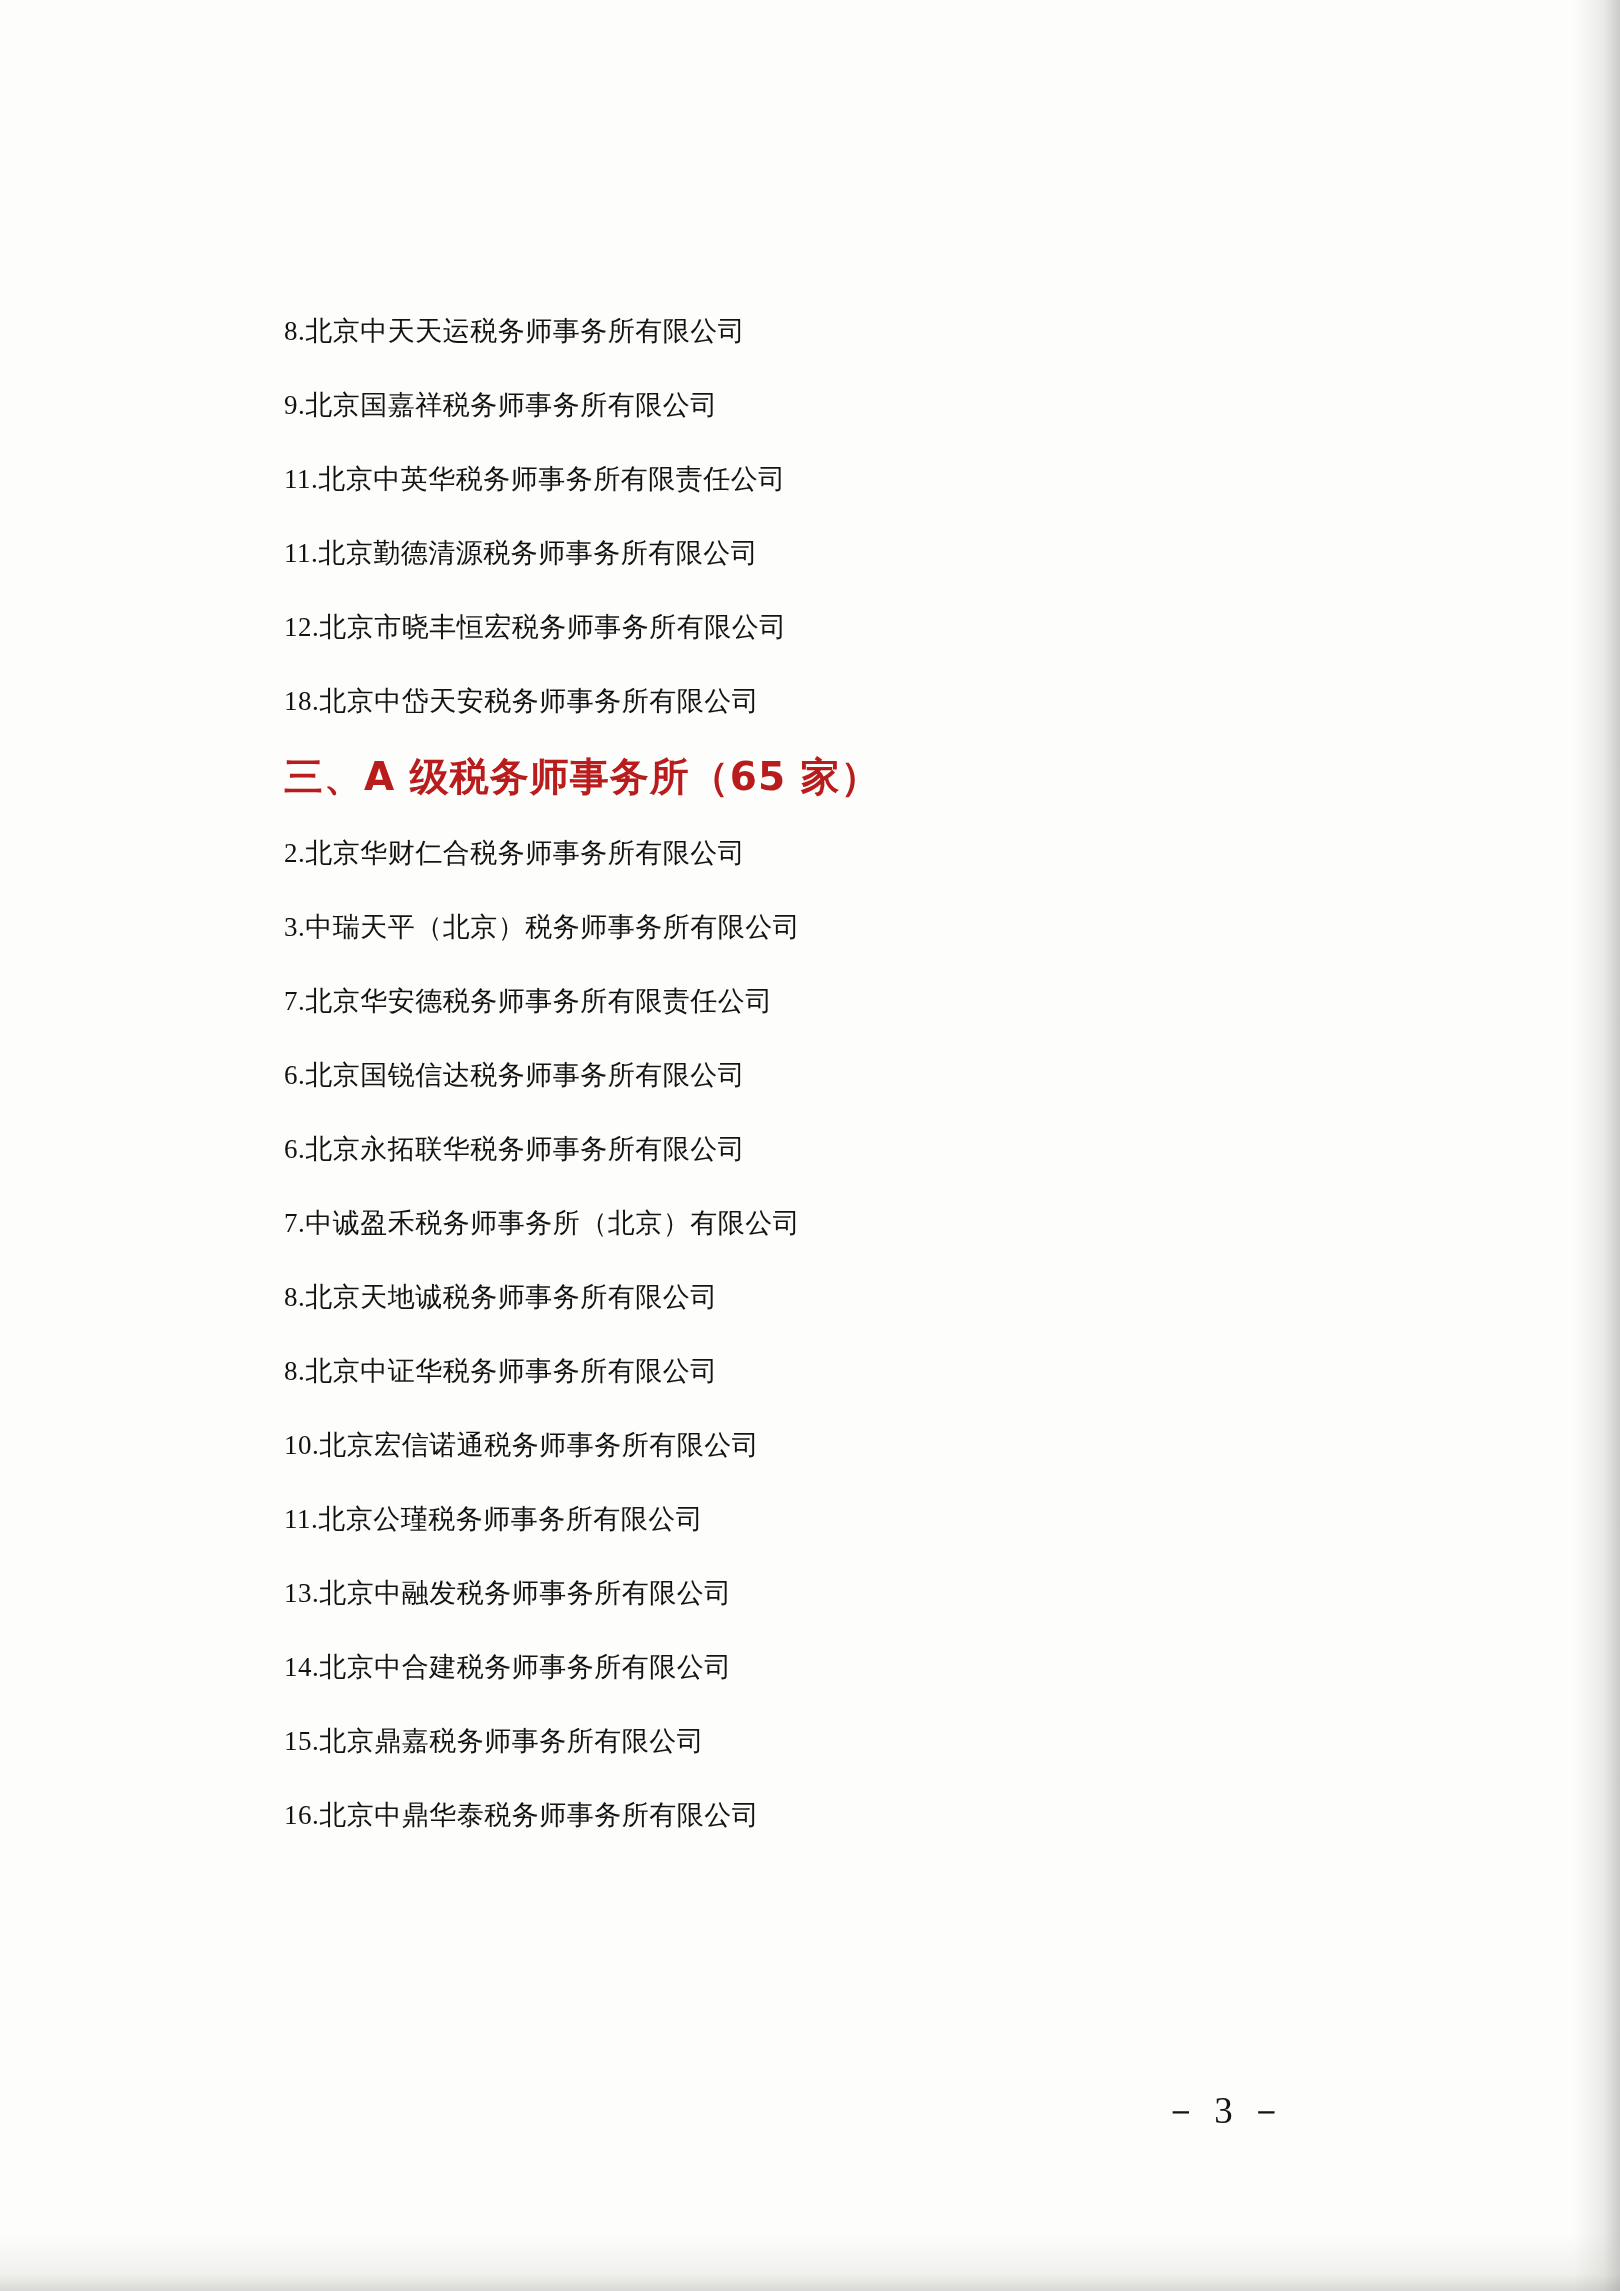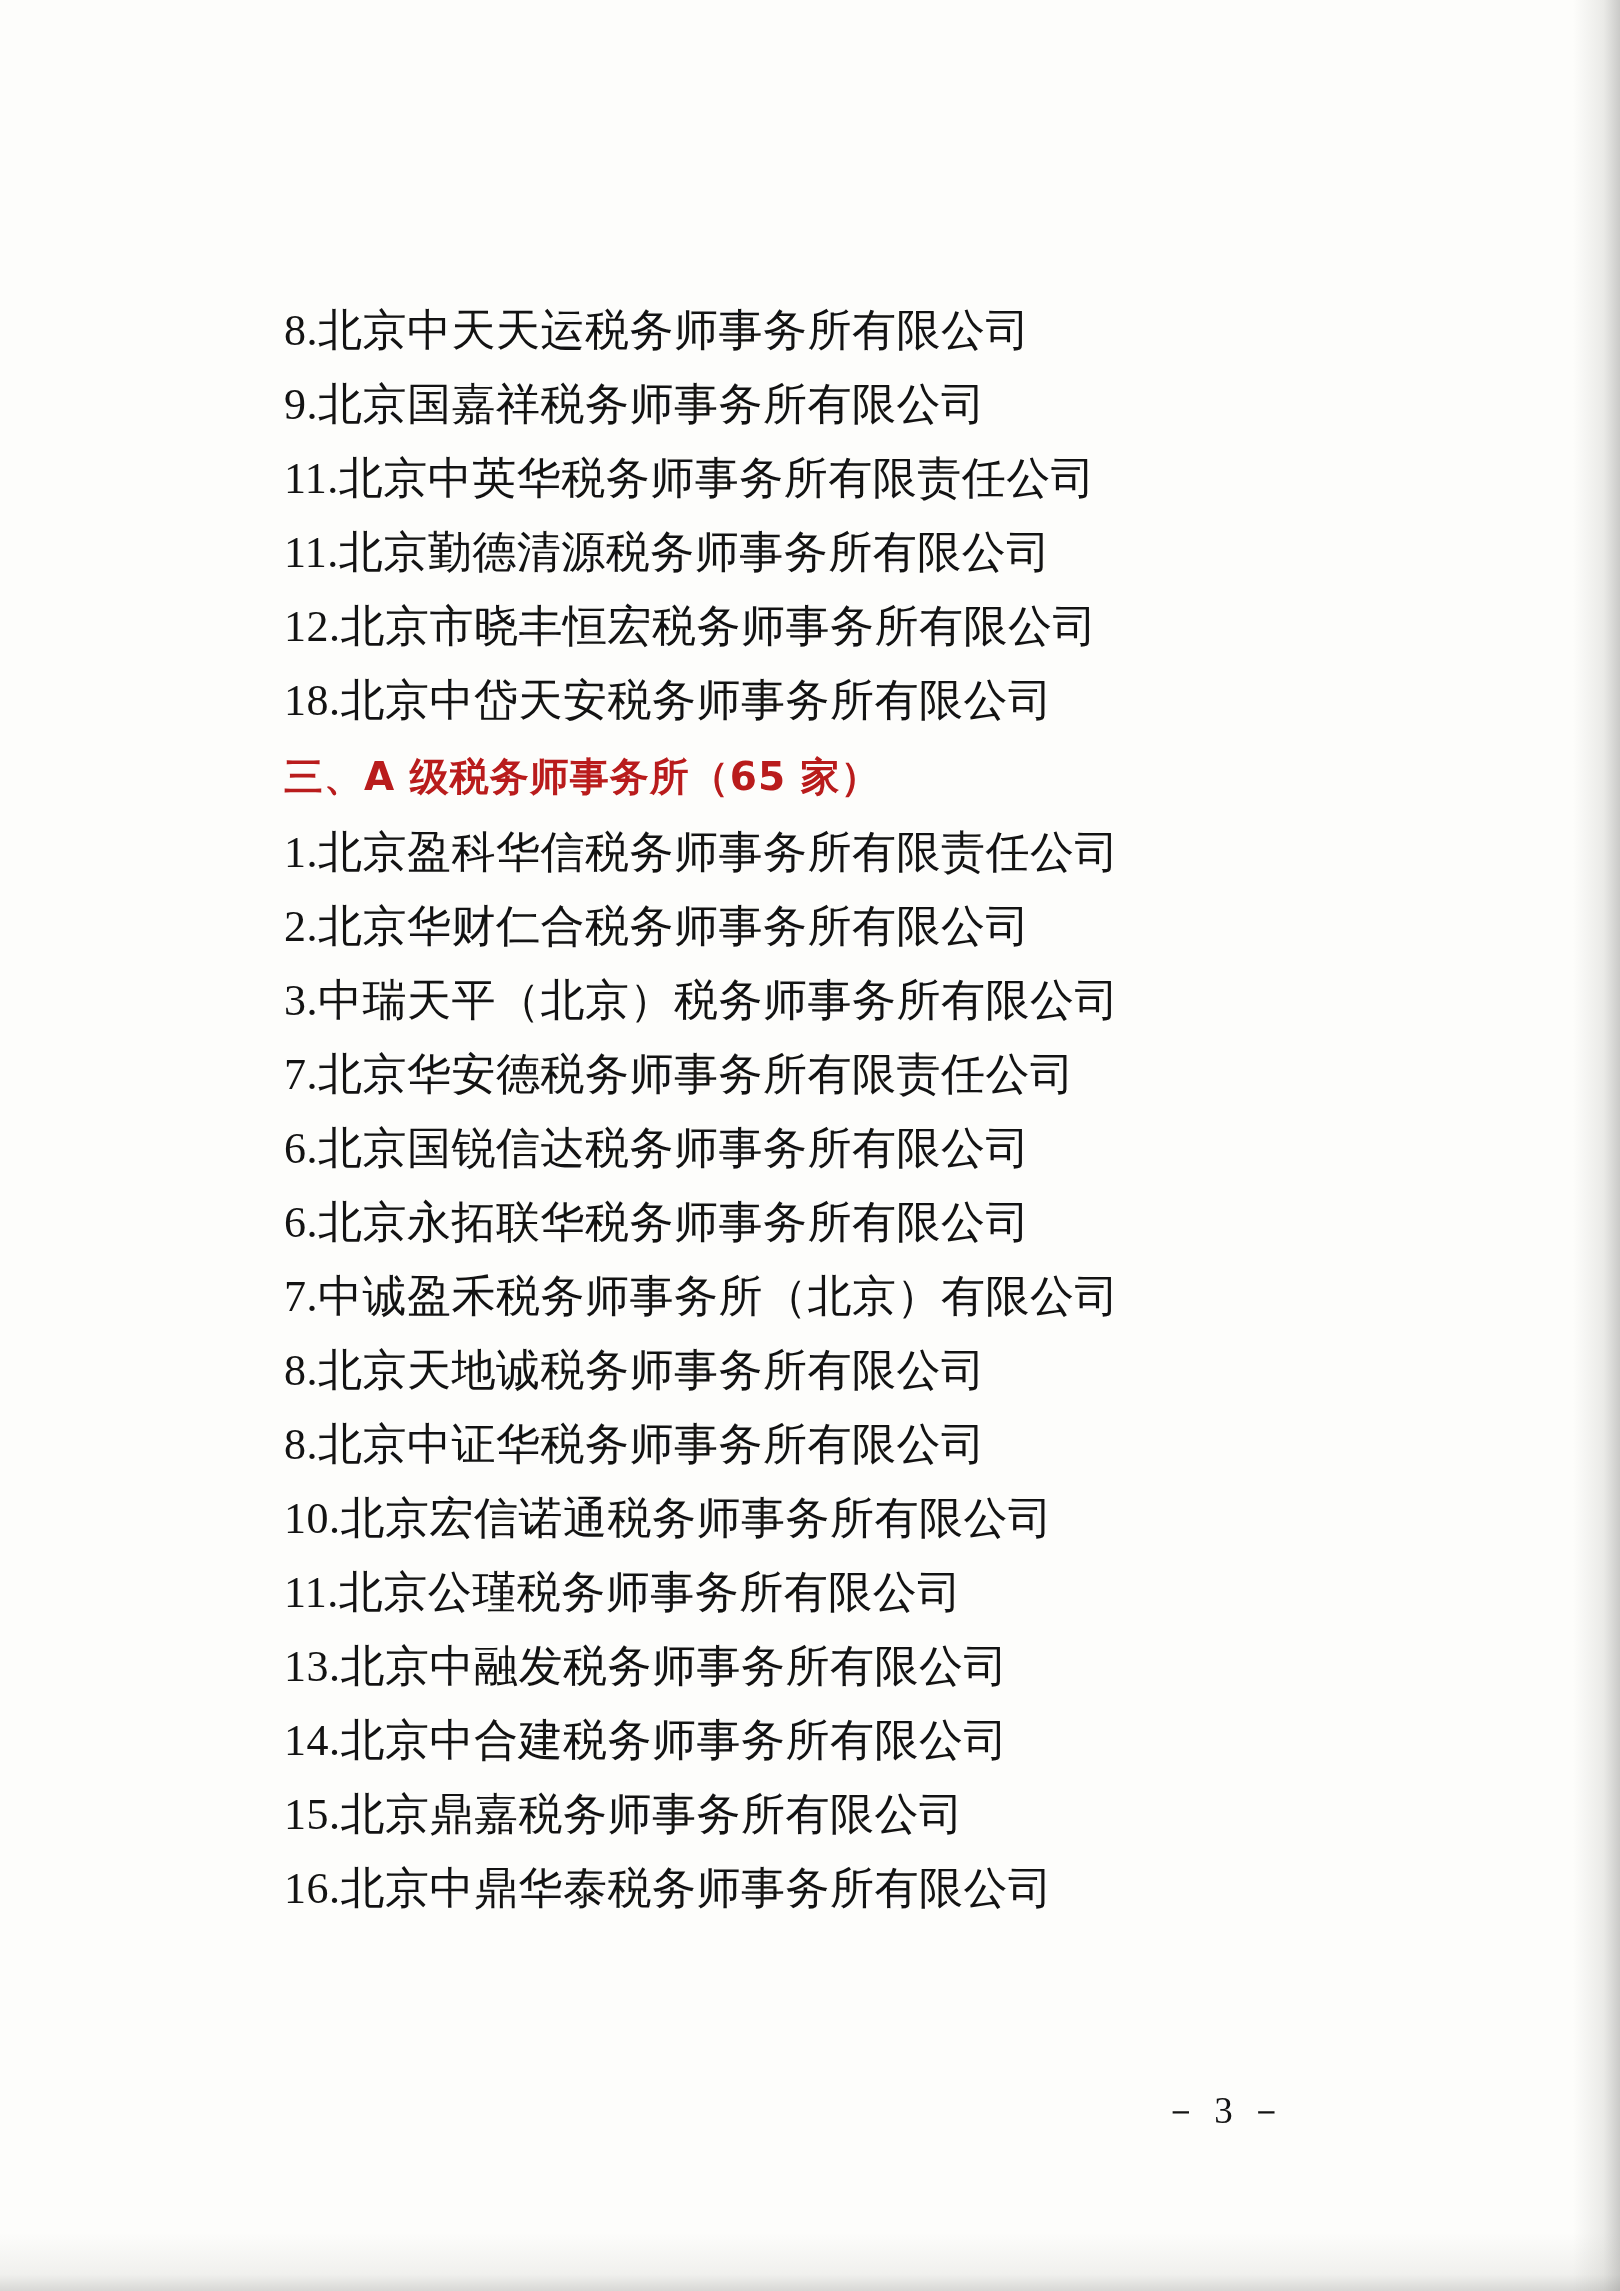--- a/index.html
+++ b/index.html
@@ -39,21 +39,21 @@
     background: linear-gradient(to bottom, rgba(255,255,255,0) 0%, rgba(195,195,190,0.22) 70%, rgba(150,150,148,0.38) 100%);
     pointer-events: none;
   }
   .content {
     position: absolute;
     left: 284px;
     top: 294px;
     width: 1098px;
   }
   .line {
-    font-size: 44px;
+    font-size: 27px;
     line-height: 74px;
     color: #131313;
     white-space: nowrap;
     letter-spacing: 0.5px;
   }
   .heading {
     font-family: "DejaVu Sans", sans-serif;
     font-weight: bold;
     font-size: 39px;
     line-height: 78px;
@@ -82,21 +82,20 @@
 
     <div class="line">8.北京中天天运税务师事务所有限公司</div>
     <div class="line">9.北京国嘉祥税务师事务所有限公司</div>
     <div class="line">11.北京中英华税务师事务所有限责任公司</div>
     <div class="line">11.北京勤德清源税务师事务所有限公司</div>
     <div class="line">12.北京市晓丰恒宏税务师事务所有限公司</div>
     <div class="line">18.北京中岱天安税务师事务所有限公司</div>
 
     <div class="heading">三、A 级税务师事务所（65 家）</div>
 
-    <div class="line">1.北京盈科华信税务师事务所有限责任公司</div>
     <div class="line">2.北京华财仁合税务师事务所有限公司</div>
     <div class="line">3.中瑞天平（北京）税务师事务所有限公司</div>
     <div class="line">7.北京华安德税务师事务所有限责任公司</div>
     <div class="line">6.北京国锐信达税务师事务所有限公司</div>
     <div class="line">6.北京永拓联华税务师事务所有限公司</div>
     <div class="line">7.中诚盈禾税务师事务所（北京）有限公司</div>
     <div class="line">8.北京天地诚税务师事务所有限公司</div>
     <div class="line">8.北京中证华税务师事务所有限公司</div>
     <div class="line">10.北京宏信诺通税务师事务所有限公司</div>
     <div class="line">11.北京公瑾税务师事务所有限公司</div>

